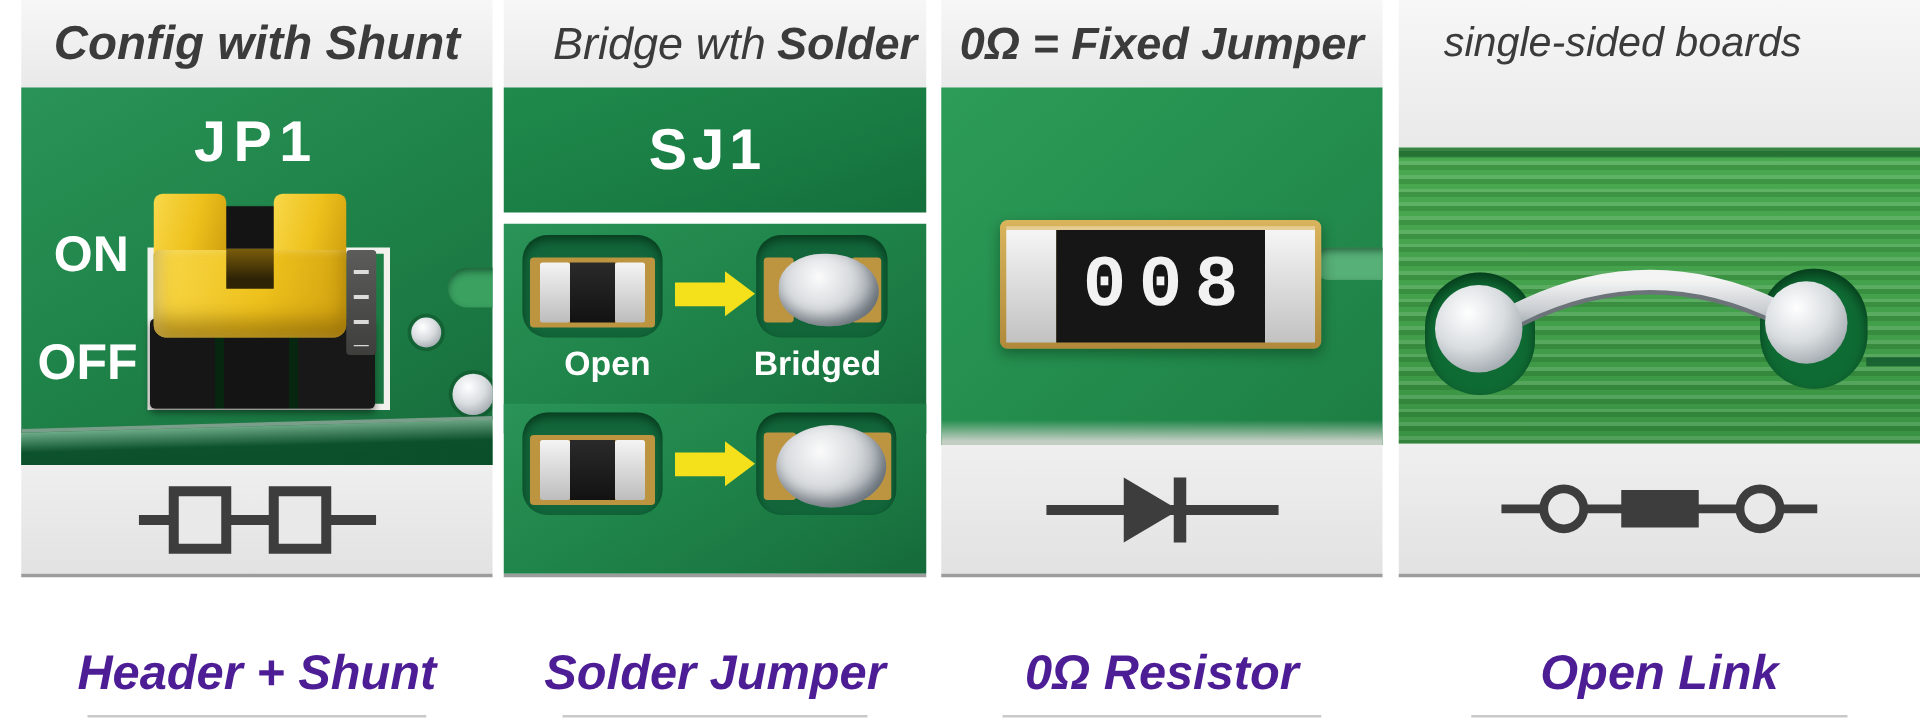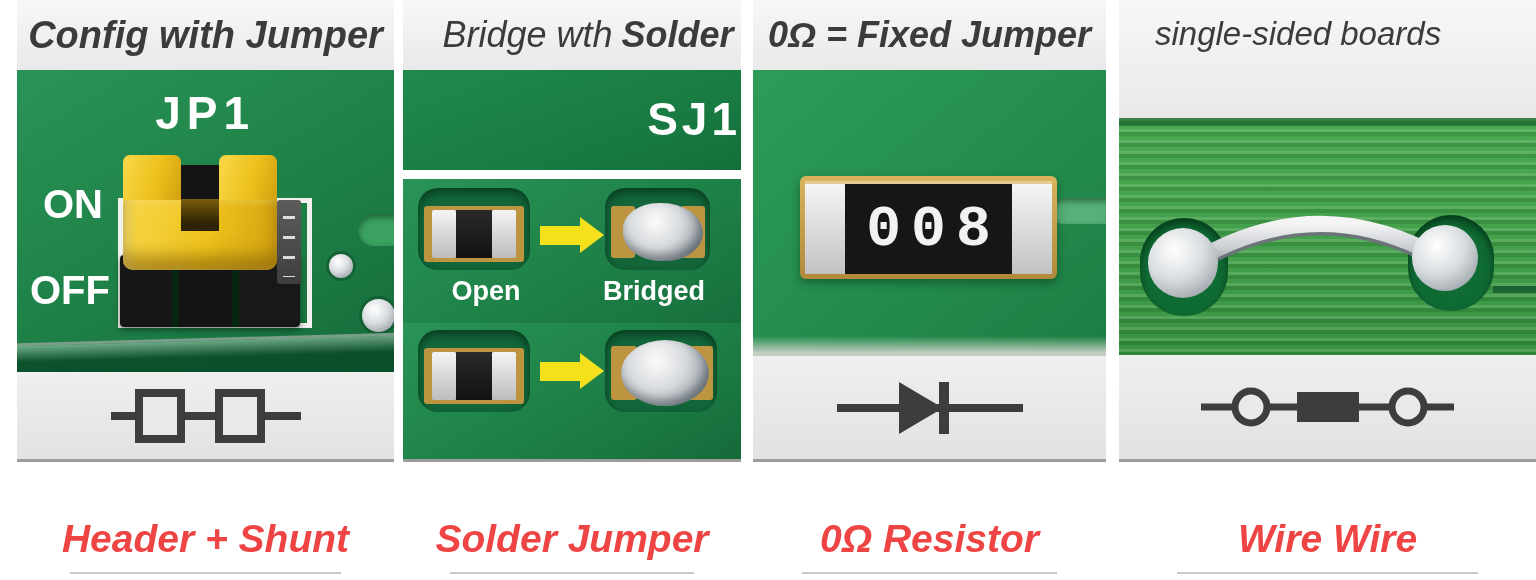--- a/index.html
+++ b/index.html
@@ -9,21 +9,21 @@
   .inner{position:absolute;top:0;bottom:0;}
   
   .zone-header{position:absolute;left:0;right:0;top:0;background:linear-gradient(#f7f7f7,#e9e9e9);
                border-bottom:1px solid #dcdcdc;}
   .zone-header .ht{font-style:italic;font-weight:700;text-align:center;color:#3b3b3b;}
   .zone-photo{position:absolute;left:0;right:0;overflow:hidden;}
   .zone-strip{position:absolute;left:0;right:0;background:linear-gradient(#efefef,#e2e2e2);
               border-bottom:3px solid #9c9c9c;display:flex;align-items:center;justify-content:center;}
   .zone-caption{position:absolute;left:0;right:0;bottom:0;background:#ffffff;}
   .caption{margin-top:54px;font-size:39px;line-height:46px;font-style:italic;font-weight:700;
-           text-align:center;color:#ef4444;}
+           text-align:center;color:#4c1d95;}
   .caption-rule{height:2px;background:#c9c9c9;width:72%;margin:10px auto 0;}
   
   .pcb{background:linear-gradient(150deg,#2a9357,#1f8449 45%,#1a7641 78%,#156a39);}
   .pcb2{background:linear-gradient(160deg,#1f8a4c,#197c43 60%,#146f3b);}
   .pcb3{background:linear-gradient(140deg,#2d9c58,#228b4c 60%,#1d7d43);}
   .pcb4{background:
         repeating-linear-gradient(to bottom,rgba(255,255,255,.14) 0 3px,rgba(0,0,0,.10) 3px 7px,rgba(255,255,255,.02) 7px 11px),
         linear-gradient(#46a84d,#3f9e47 55%,#35903f);}
   .wlab{position:absolute;color:#ffffff;font-weight:700;}
   
@@ -88,21 +88,21 @@
   .sym{display:block;}
 </style>
 </head>
 <body>
 
 <div id="stage">
 
   <div class="panel" style="left:0;width:394px;">
     <div class="inner" style="left:17px;width:377px;">
       <div class="zone-header" style="height:70px;">
-        <div class="ht" style="font-size:38px;line-height:70px;">Config with Jumper</div>
+        <div class="ht" style="font-size:38px;line-height:70px;">Config with Shunt</div>
       </div>
       <div class="zone-photo pcb" style="top:70px;height:302px;">
         <div class="wlab" style="left:116px;top:16px;width:122px;text-align:right;font-size:46px;letter-spacing:6px;">JP1</div>
         <div class="wlab" style="left:26px;top:112px;font-size:40px;">ON</div>
         <div class="wlab" style="left:13px;top:198px;font-size:40px;">OFF</div>
         <div class="routed-slot" style="left:341px;top:144px;width:60px;height:32px;"></div>
         <div class="silkscreen" style="left:101px;top:128px;width:184px;height:120px;"></div>
         <div class="hdr-black" style="left:103px;top:185px;width:180px;height:72px;"></div>
         <div class="smd" style="left:260px;top:130px;width:24px;height:84px;">
           <div class="smd-marks"></div>
@@ -133,21 +133,21 @@
   </div>
 
   <div class="panel" style="left:403px;width:338px;">
     <div class="inner" style="left:0;width:338px;">
       <div class="zone-header" style="height:70px;">
         <div class="ht" style="font-size:36px;line-height:70px;">
           <span style="font-weight:400;margin-right:9px;margin-left:32px;">Bridge wth</span><span>Solder</span>
         </div>
       </div>
       <div class="seg pcb2" style="top:70px;height:100px;">
-        <div class="wlab" style="left:0;right:0;top:22px;text-align:right;font-size:46px;letter-spacing:4px;">SJ1</div>
+        <div class="wlab" style="left:0;right:12px;top:22px;text-align:center;font-size:46px;letter-spacing:4px;">SJ1</div>
       </div>
       <div class="seg pcb" style="top:179px;height:168px;">
         <div class="recess" style="left:15px;top:9px;width:112px;height:82px;"></div>
         <div class="smt" style="left:21px;top:27px;width:100px;height:56px;">
           <div class="cap-sil"></div>
           <div class="cap-blk"></div>
           <div class="cap-sil"></div>
         </div>
         <div class="arrow" style="left:137px;top:38px;">
           <div class="shaft"></div>
@@ -243,19 +243,19 @@
       </div>
       <div class="zone-strip" style="top:355px;height:104px;">
         <svg class="sym" width="253" height="56" viewBox="0 0 253 56">
           <line x1="0" y1="28" x2="253" y2="28" stroke="#3d3d3d" stroke-width="7"></line>
           <circle cx="50" cy="28" r="16" fill="#e9e9e9" stroke="#3d3d3d" stroke-width="7"></circle>
           <rect x="96" y="13" width="62" height="30" fill="#3d3d3d"></rect>
           <circle cx="207" cy="28" r="16" fill="#e9e9e9" stroke="#3d3d3d" stroke-width="7"></circle>
         </svg>
       </div>
       <div class="zone-caption" style="height:118px;">
-        <div class="caption">Wire Wire</div>
+        <div class="caption">Open Link</div>
         <div class="caption-rule"></div>
       </div>
     </div>
   </div>
 
 </div>
 
 </body></html>

